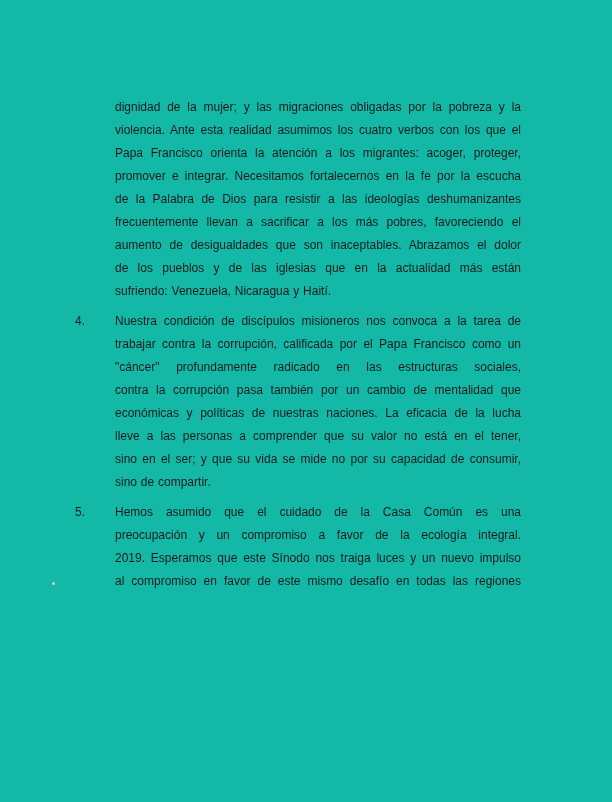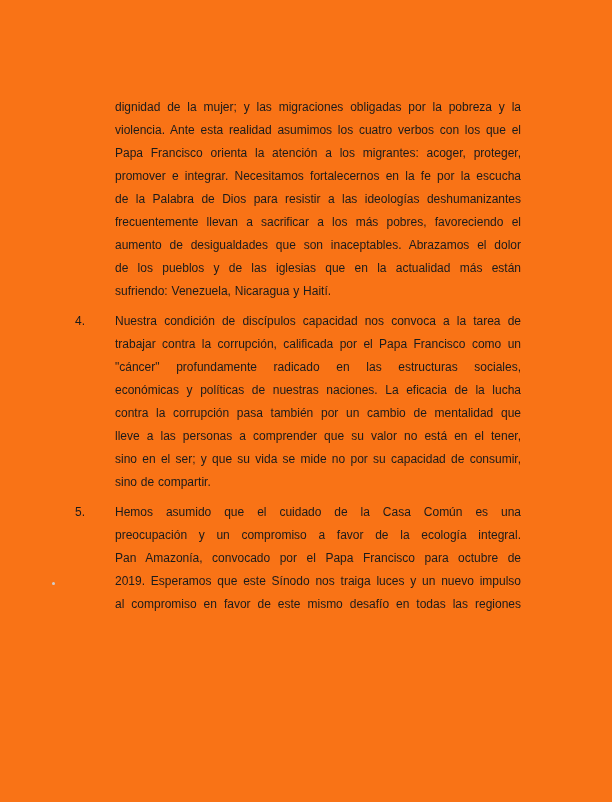--- a/index.html
+++ b/index.html
@@ -4,21 +4,21 @@
 <style>
   html, body {
     margin: 0;
     padding: 0;
     background: #ffffff;
   }
   .page {
     position: relative;
     width: 612px;
     height: 802px;
-    background: #f97316;
+    background: #14b8a6;
     overflow: hidden;
     font-family: "Liberation Sans", sans-serif;
   }
   .text-block {
     position: absolute;
     left: 115px;
     top: 96px;
     width: 406px;
     color: #1b1b1b;
     font-size: 12px;
@@ -70,35 +70,34 @@
       <p class="line">promover e integrar. Necesitamos fortalecernos en la fe por la escucha</p>
       <p class="line">de la Palabra de Dios para resistir a las ideologías deshumanizantes</p>
       <p class="line">frecuentemente llevan a sacrificar a los más pobres, favoreciendo el</p>
       <p class="line">aumento de desigualdades que son inaceptables. Abrazamos el dolor</p>
       <p class="line">de los pueblos y de las iglesias que en la actualidad más están</p>
       <p class="line last">sufriendo: Venezuela, Nicaragua y Haití.</p>
     </section>
 
     <section class="para">
       <span class="para-num">4.</span>
-      <p class="line">Nuestra condición de discípulos capacidad nos convoca a la tarea de</p>
+      <p class="line">Nuestra condición de discípulos misioneros nos convoca a la tarea de</p>
       <p class="line">trabajar contra la corrupción, calificada por el Papa Francisco como un</p>
       <p class="line">"cáncer" profundamente radicado en las estructuras sociales,</p>
+      <p class="line">contra la corrupción pasa también por un cambio de mentalidad que</p>
       <p class="line">económicas y políticas de nuestras naciones. La eficacia de la lucha</p>
-      <p class="line">contra la corrupción pasa también por un cambio de mentalidad que</p>
       <p class="line">lleve a las personas a comprender que su valor no está en el tener,</p>
       <p class="line">sino en el ser; y que su vida se mide no por su capacidad de consumir,</p>
       <p class="line last">sino de compartir.</p>
     </section>
 
     <section class="para">
       <span class="para-num">5.</span>
       <p class="line">Hemos asumido que el cuidado de la Casa Común es una</p>
       <p class="line">preocupación y un compromiso a favor de la ecología integral.</p>
-      <p class="line">Pan Amazonía, convocado por el Papa Francisco para octubre de</p>
       <p class="line">2019. Esperamos que este Sínodo nos traiga luces y un nuevo impulso</p>
       <p class="line">al compromiso en favor de este mismo desafío en todas las regiones</p>
     </section>
 
   </main>
 
   <div class="artifact-dot"></div>
 
 </div>
 

